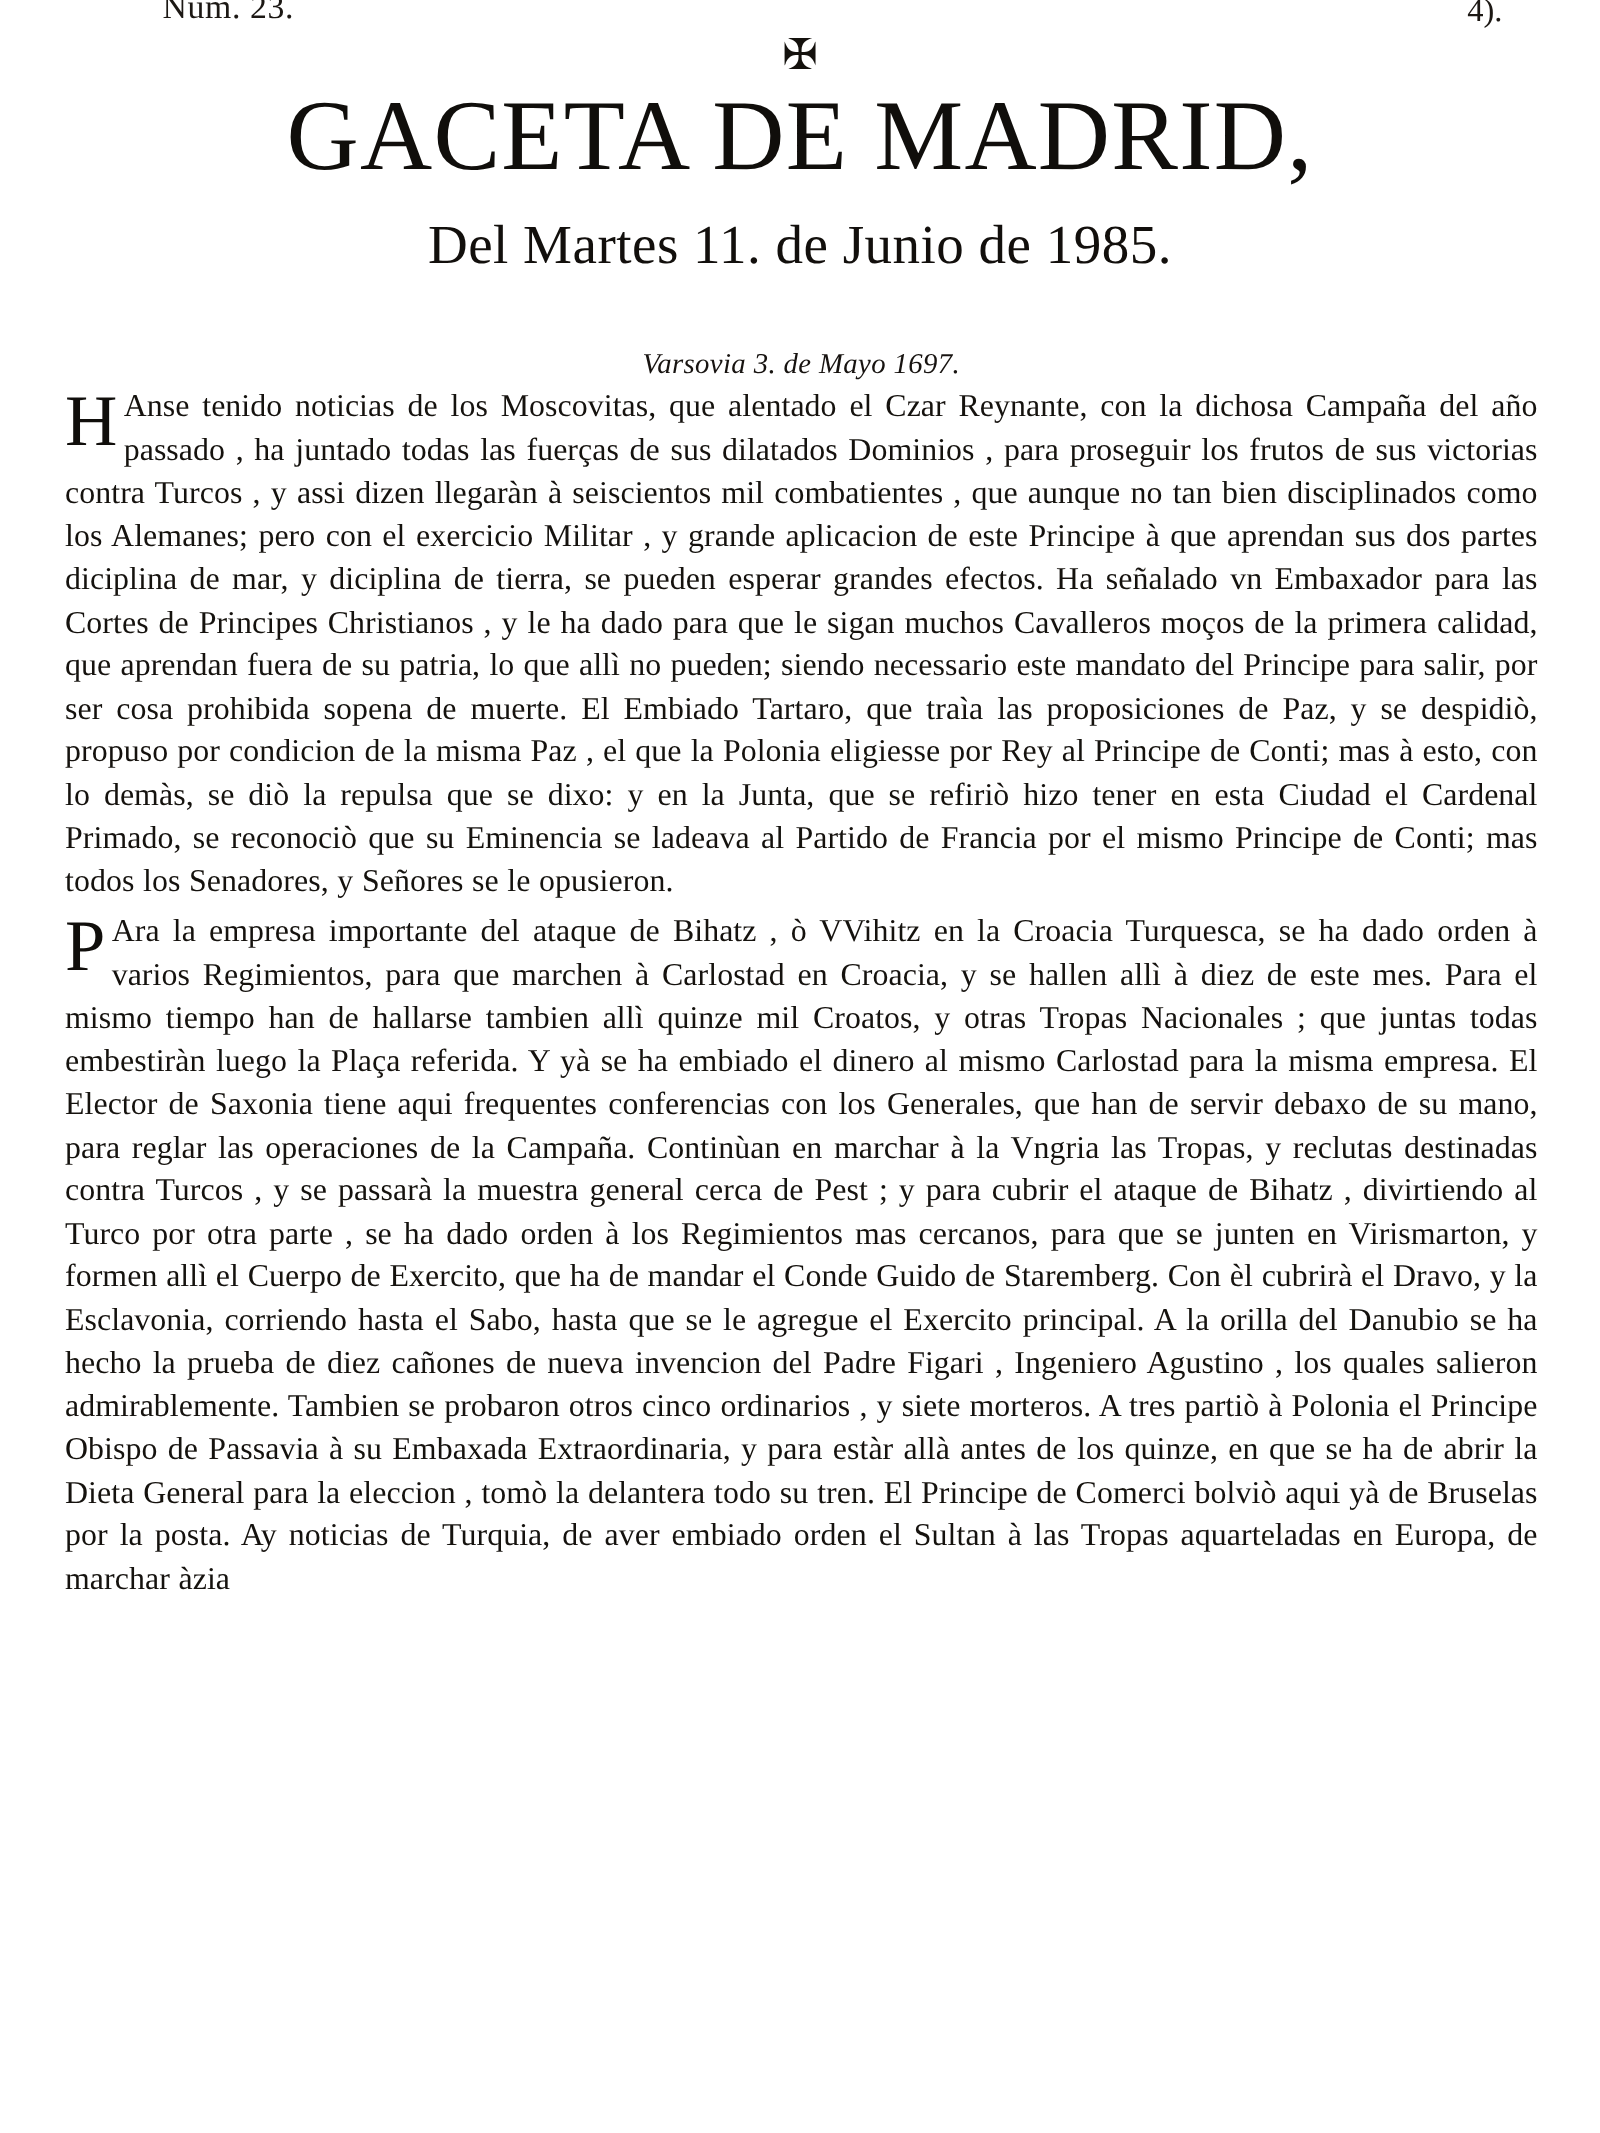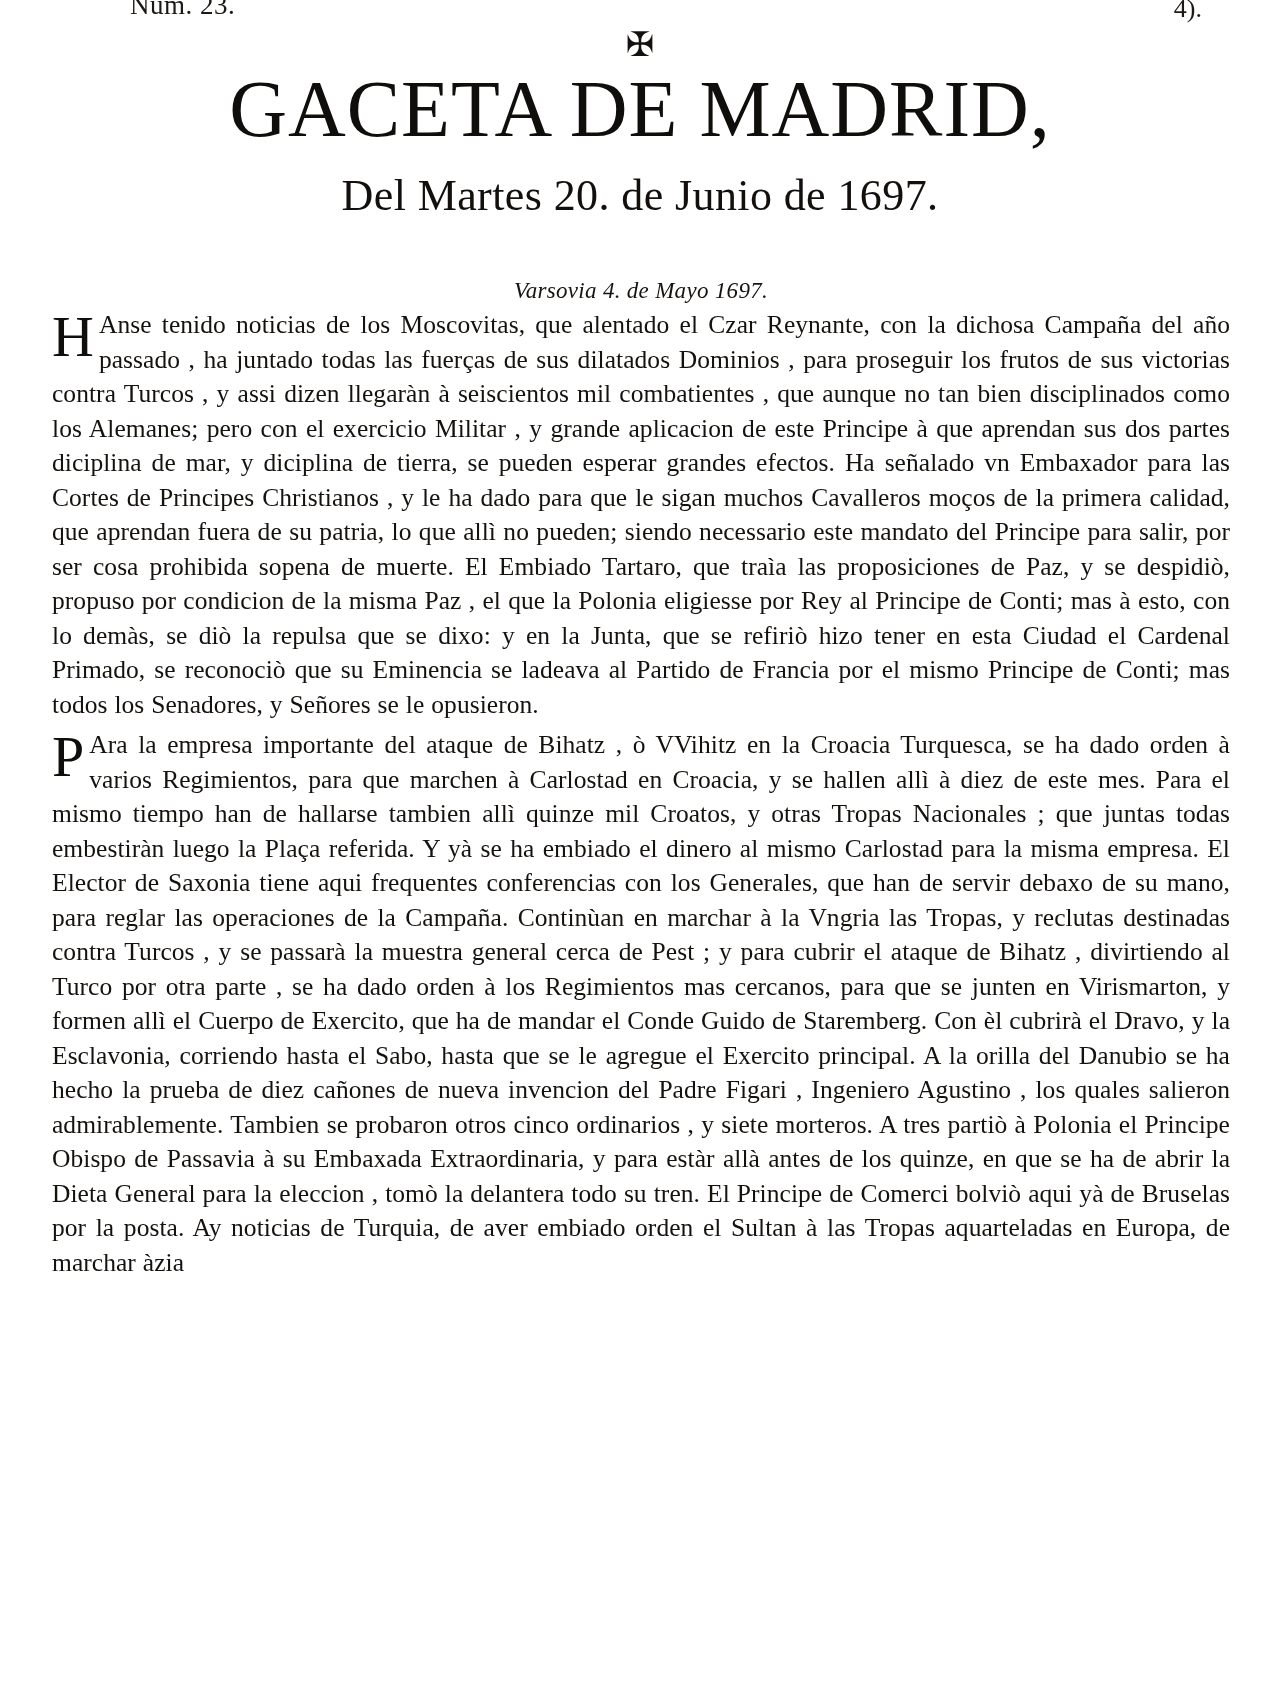--- a/index.html
+++ b/index.html
@@ -138,26 +138,26 @@
 
   <div class="top-line">
     <div class="num-label">Num. 23.</div>
     <div class="folio">4).</div>
   </div>
 
   <div class="ornament">✠</div>
 
   <div class="masthead">GACETA DE MADRID,</div>
 
-  <div class="dateline">Del Martes 20. de Junio de 1697.</div>
+  <div class="dateline">Del Martes 11. de Junio de 1985.</div>
 
   <div class="body">
 
     <div class="article">
-      <div class="place-head">Varsovia 4. de Mayo 1697.</div>
+      <div class="place-head">Varsovia 3. de Mayo 1697.</div>
       <p class="para"><span class="dropcap">H</span><span>Anse tenido noticias de los Moscovitas, que alentado el Czar Reynante, con la dichosa Campaña del año passado , ha juntado todas las fuerças de sus dilatados Dominios , para proseguir los frutos de sus victorias contra Turcos , y assi dizen llegaràn à seiscientos mil combatientes , que aunque no tan bien disciplinados como los Alemanes; pero con el exercicio Militar , y grande aplicacion de este Principe à que aprendan sus dos partes diciplina de mar, y diciplina de tierra, se pueden esperar grandes efectos. Ha señalado vn Embaxador para las Cortes de Principes Christianos , y le ha dado para que le sigan muchos Cavalleros moços de la primera calidad, que aprendan fuera de su patria, lo que allì no pueden; siendo necessario este mandato del Principe para salir, por ser cosa prohibida sopena de muerte. El Embiado Tartaro, que traìa las proposiciones de Paz, y se despidiò, propuso por condicion de la misma Paz , el que la Polonia eligiesse por Rey al Principe de Conti; mas à esto, con lo demàs, se diò la repulsa que se dixo: y en la Junta, que se refiriò hizo tener en esta Ciudad el Cardenal Primado, se reconociò que su Eminencia se ladeava al Partido de Francia por el mismo Principe de Conti; mas todos los Senadores, y Señores se le opusieron.</span></p>
     </div>
 
     <div class="article">
       <p class="para"><span class="dropcap">P</span><span>Ara la empresa importante del ataque de Bihatz , ò VVihitz en la Croacia Turquesca, se ha dado orden à varios Regimientos, para que marchen à Carlostad en Croacia, y se hallen allì à diez de este mes. Para el mismo tiempo han de hallarse tambien allì quinze mil Croatos, y otras Tropas Nacionales ; que juntas todas embestiràn luego la Plaça referida. Y yà se ha embiado el dinero al mismo Carlostad para la misma empresa. El Elector de Saxonia tiene aqui frequentes conferencias con los Generales, que han de servir debaxo de su mano, para reglar las operaciones de la Campaña. Continùan en marchar à la Vngria las Tropas, y reclutas destinadas contra Turcos , y se passarà la muestra general cerca de Pest ; y para cubrir el ataque de Bihatz , divirtiendo al Turco por otra parte , se ha dado orden à los Regimientos mas cercanos, para que se junten en Virismarton, y formen allì el Cuerpo de Exercito, que ha de mandar el Conde Guido de Staremberg. Con èl cubrirà el Dravo, y la Esclavonia, corriendo hasta el Sabo, hasta que se le agregue el Exercito principal. A la orilla del Danubio se ha hecho la prueba de diez cañones de nueva invencion del Padre Figari , Ingeniero Agustino , los quales salieron admirablemente. Tambien se probaron otros cinco ordinarios , y siete morteros. A tres partiò à Polonia el Principe Obispo de Passavia à su Embaxada Extraordinaria, y para estàr allà antes de los quinze, en que se ha de abrir la Dieta General para la eleccion , tomò la delantera todo su tren. El Principe de Comerci bolviò aqui yà de Bruselas por la posta. Ay noticias de Turquia, de aver embiado orden el Sultan à las Tropas aquarteladas en Europa, de marchar àzia</span></p>
     </div>
 
   </div>
 </div>
 

